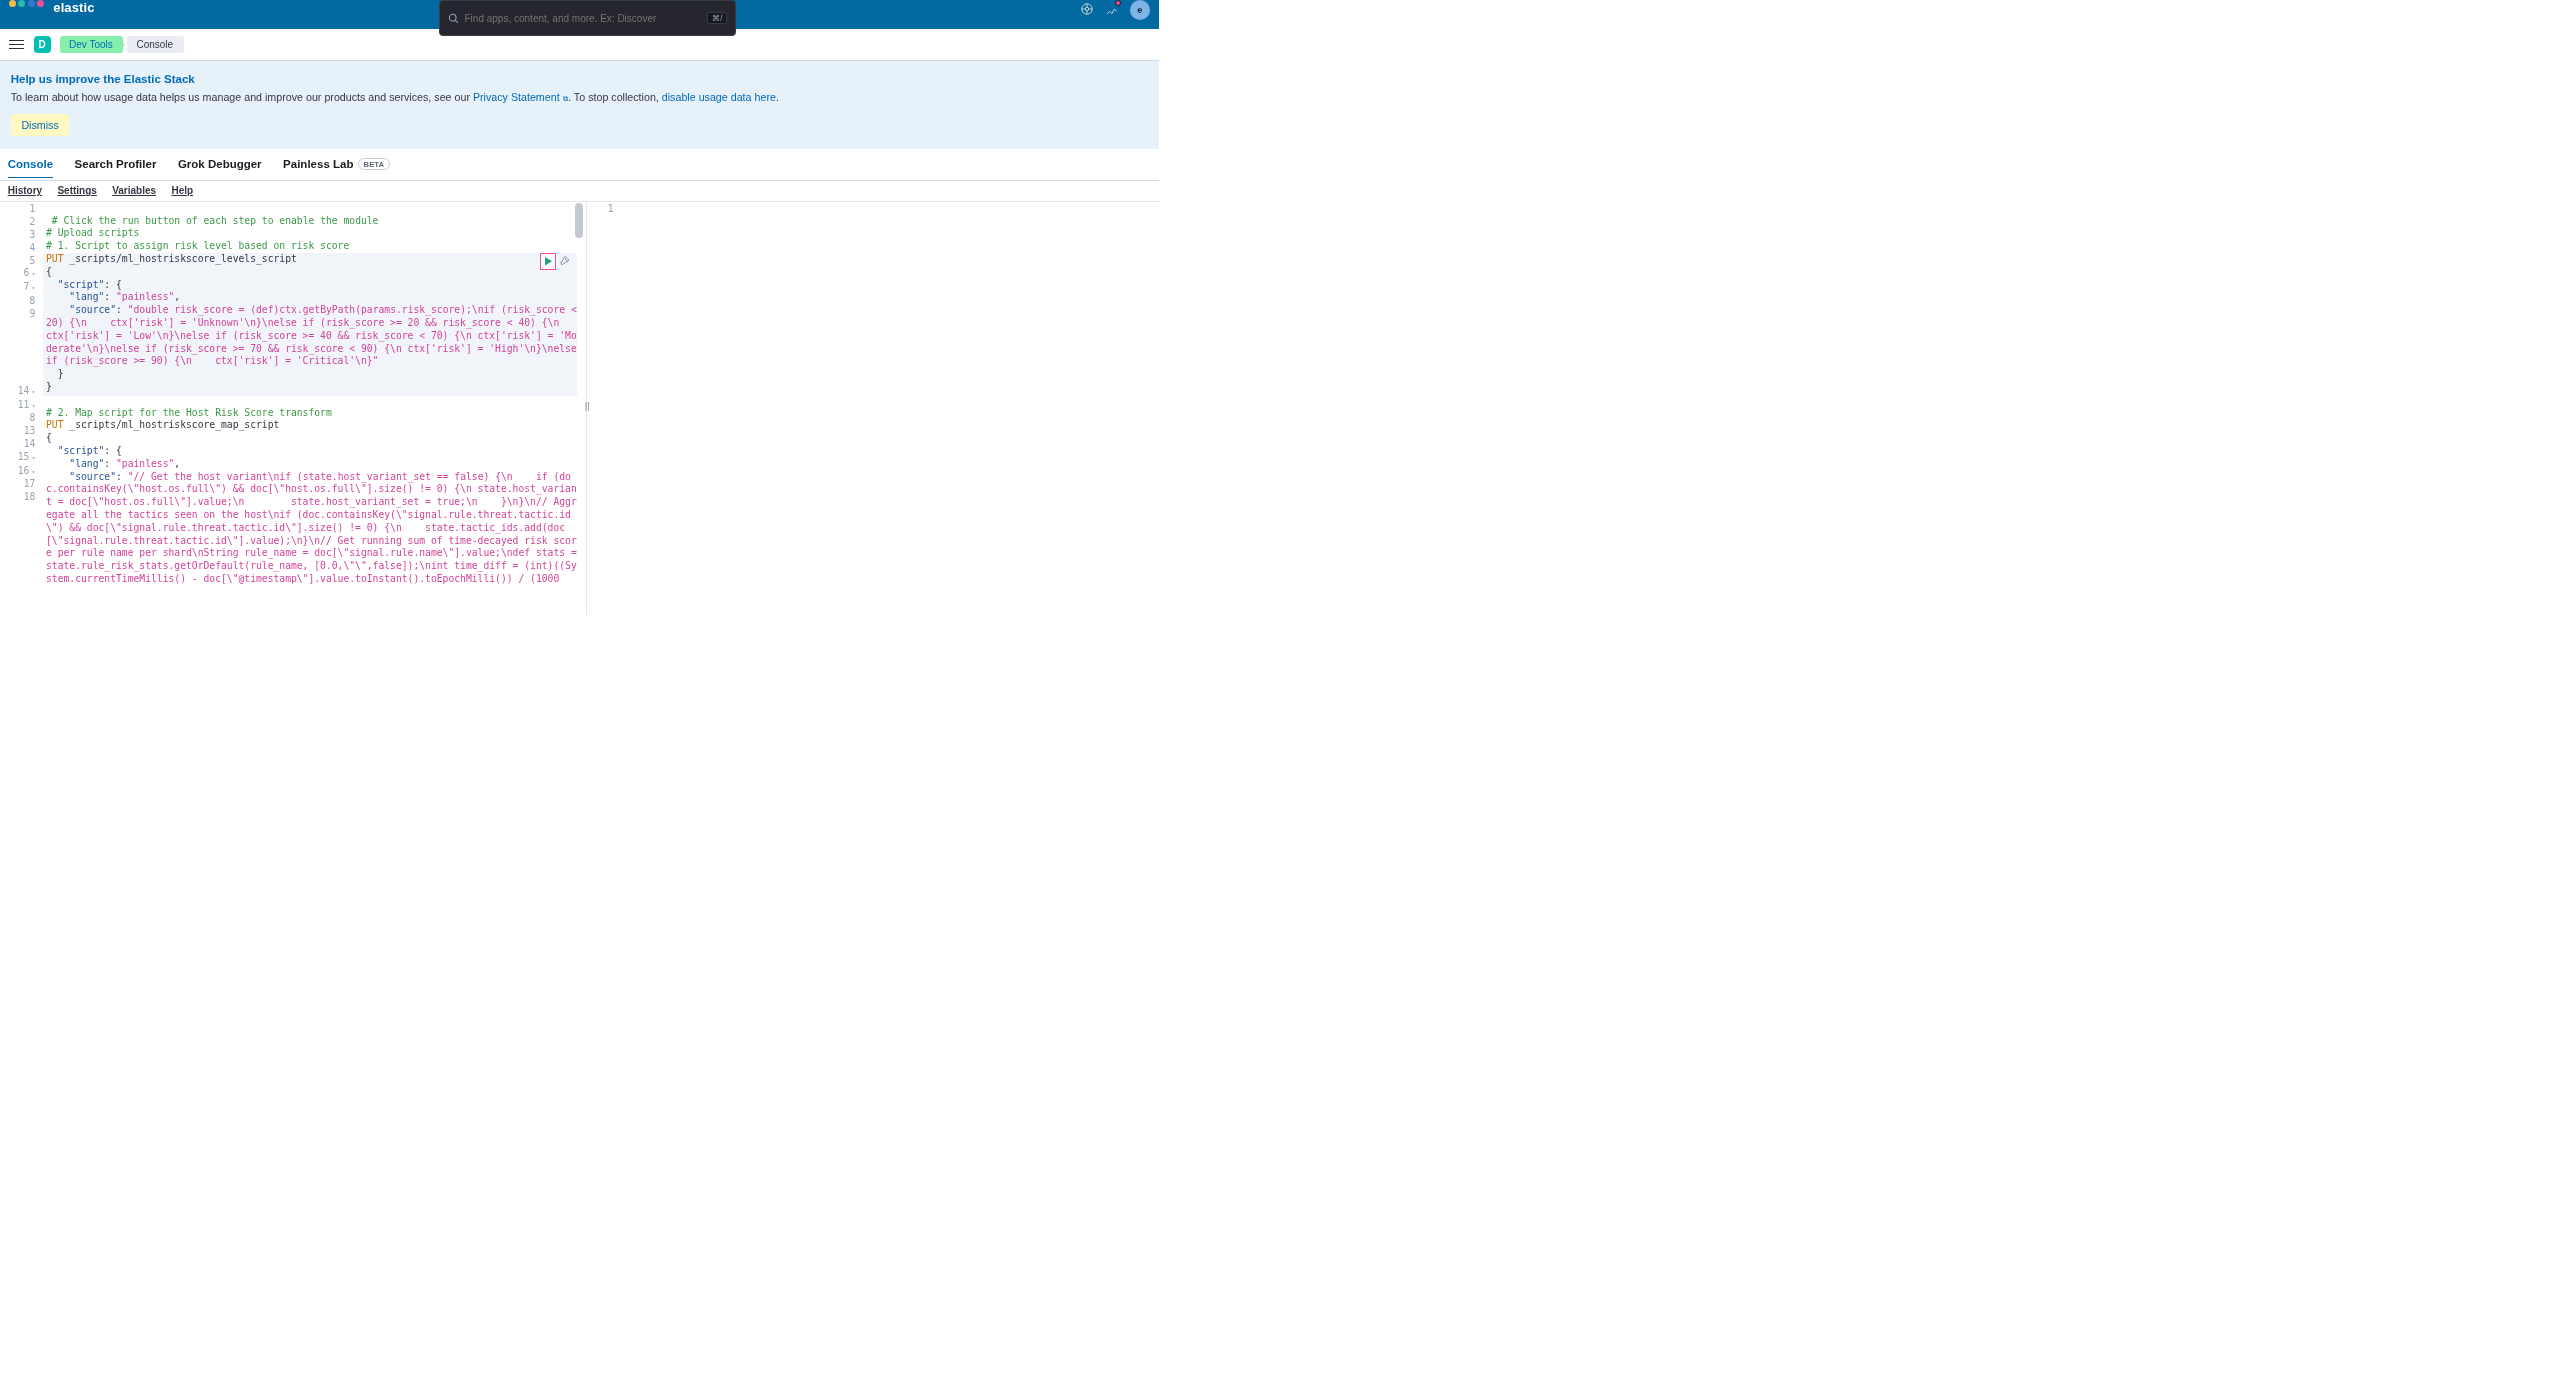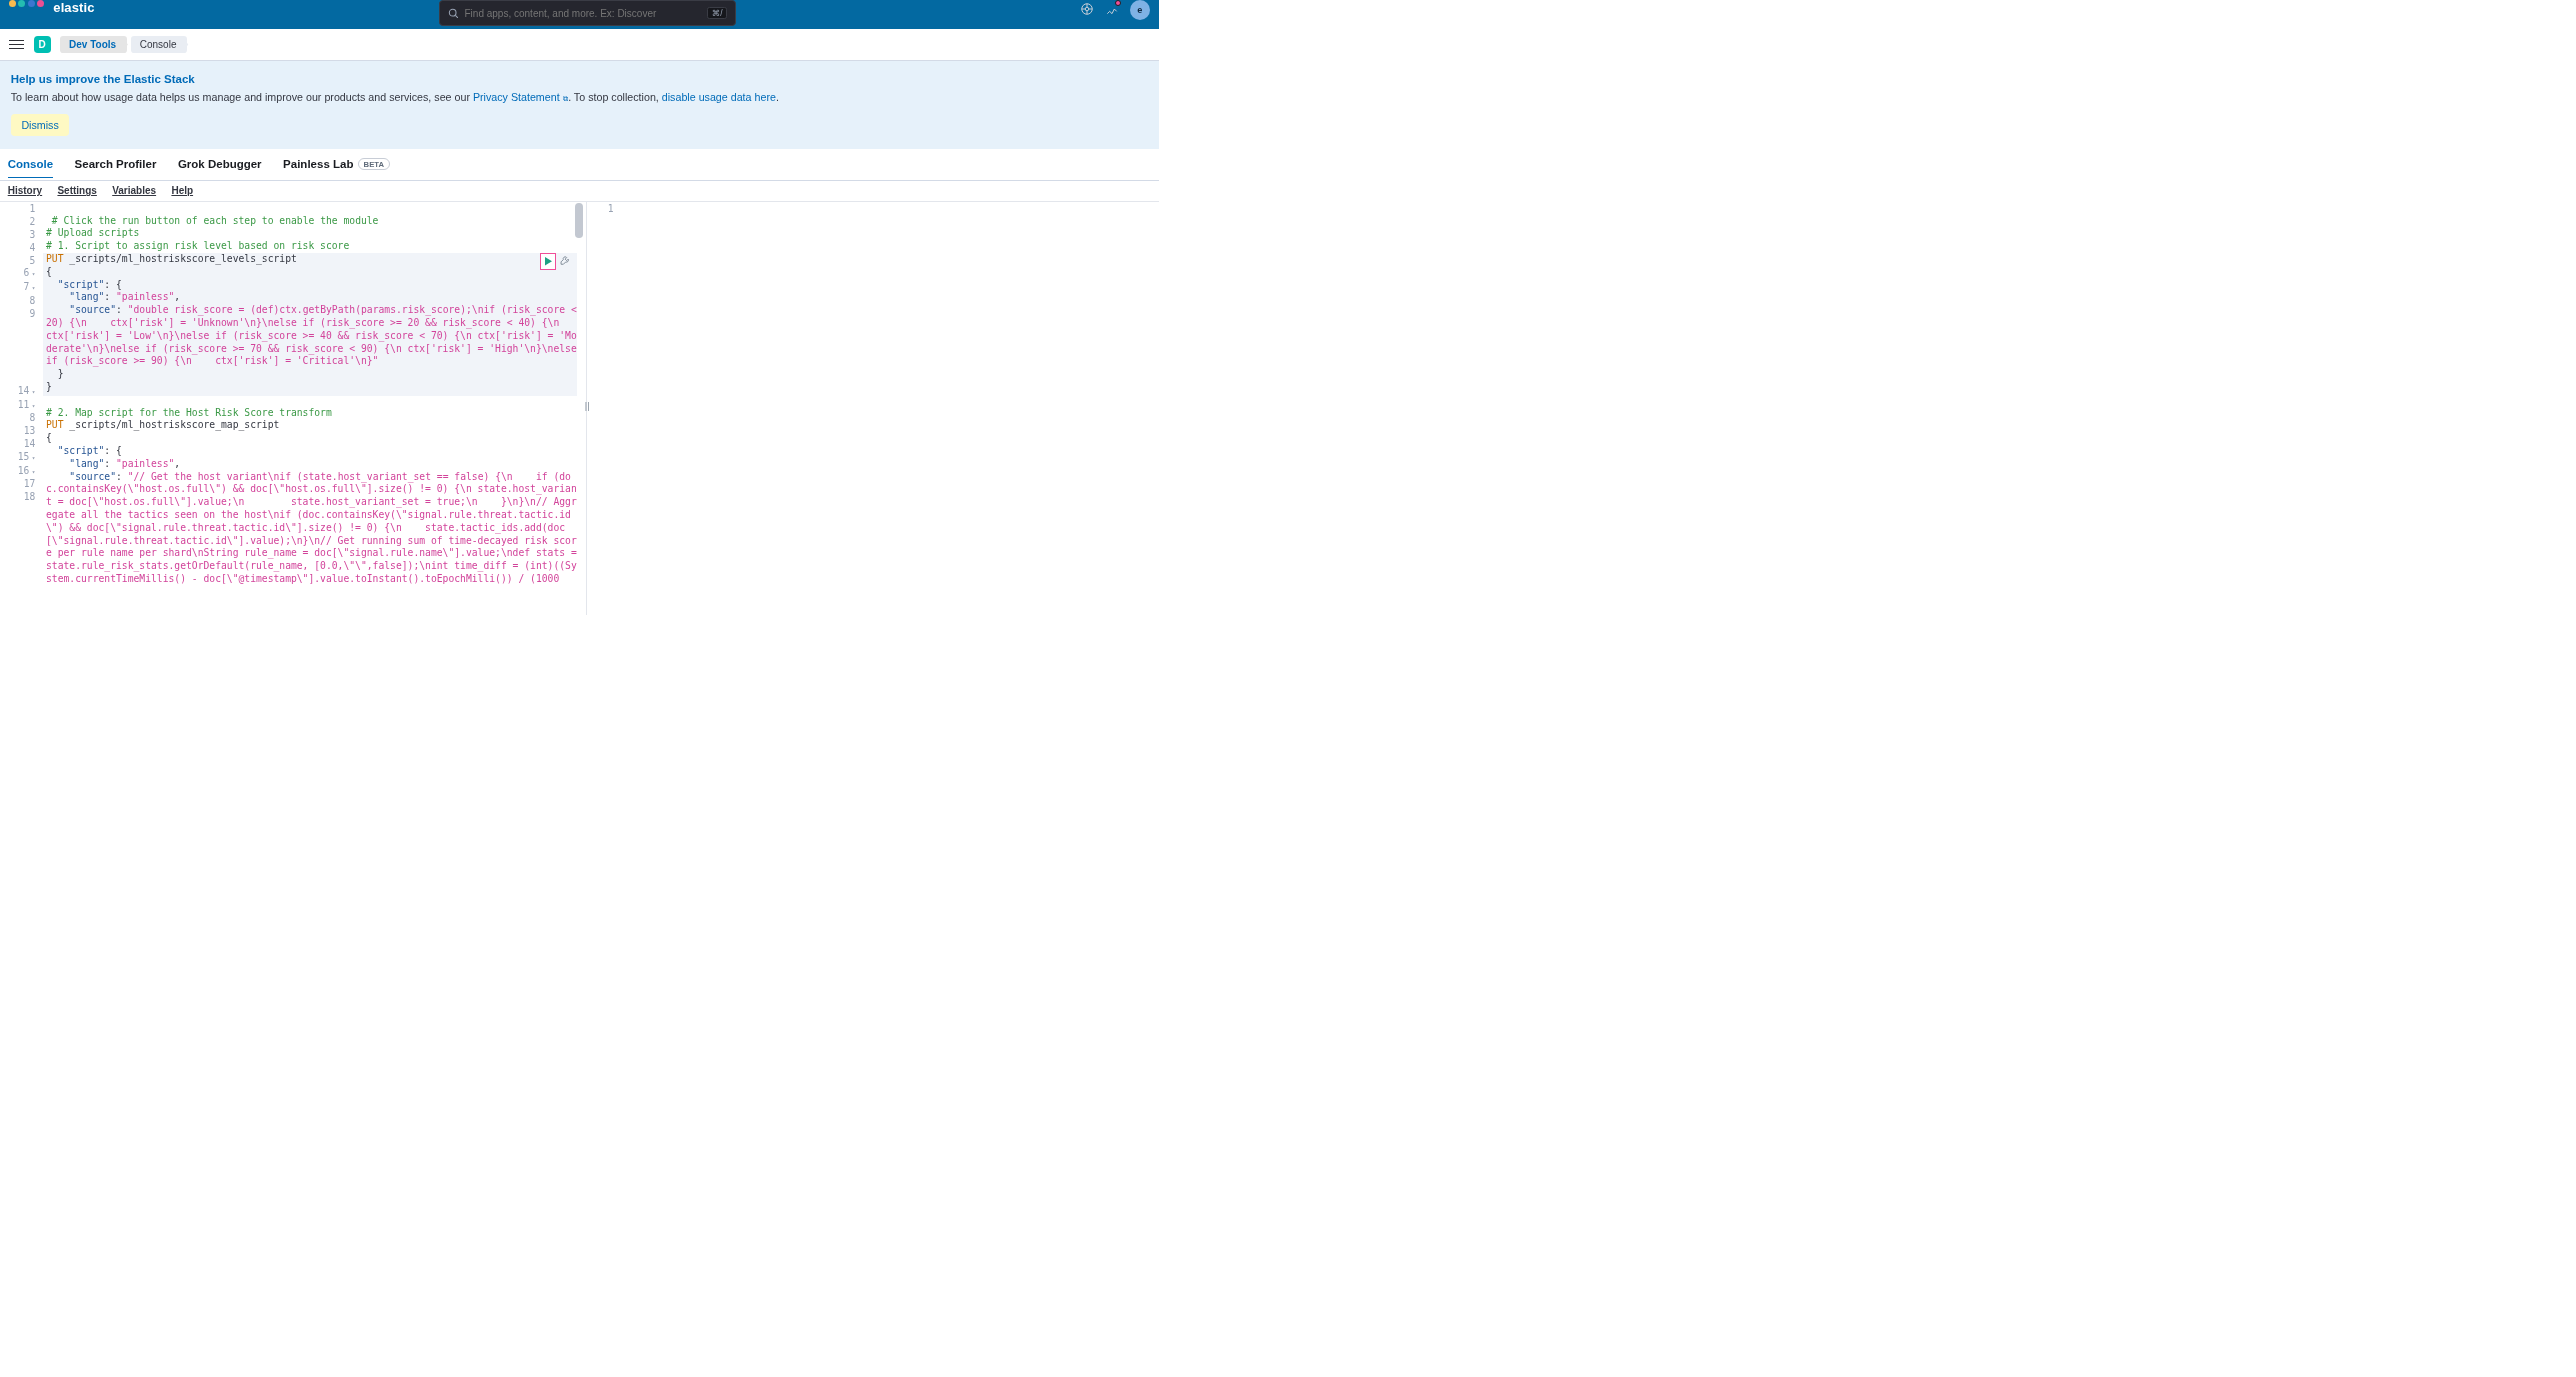--- a/index.html
+++ b/index.html
@@ -26,21 +26,21 @@
     width: 7px; height: 7px; border-radius: 50%; display: inline-block;
   }
   .logo-text { color: #fff; font-weight: 600; font-size: 13px; letter-spacing: .01em; }
   .search-wrap {
     flex: 1;
     display: flex;
     justify-content: center;
   }
   .search {
     width: 297px;
-    height: 26px;
+    height: 36px;
     background: #25262e;
     border: 0.8px solid #3a3c45;
     border-radius: 3.8px;
     display: flex;
     align-items: center;
     padding: 0 7.7px;
     color: #98a2b3;
     gap: 6.1px;
   }
   .search input {
@@ -80,21 +80,21 @@
     padding: 3.1px 10.7px 3.1px 9.2px;
     font-size: 10px;
     border-radius: 3.1px;
     margin-right: -2.3px;
   }
   .crumb::after {
     content:""; position:absolute; right:-5.4px; top:0; bottom:0;
     width:10.7px; background:inherit;
     clip-path: polygon(0 0, 60% 50%, 0 100%);
   }
-  .crumb.link { background:#e5e5e5; color:#006bb8;font-weight:bold; }
+  .crumb.link { background:#86efac; color:#006bb8; }
   .crumb.current { background:#e9edf3; color:#343741; }
   
   .callout {
     background: #e6f1fa;
     padding: 12.3px 15.3px 12.3px 10.7px;
   }
   .callout h2 { color:#006bb8; font-size:11.5px; font-weight:600; margin-bottom:6.1px;}
   .callout p { font-size:10.7px; color:#343741; margin-bottom: 9.2px;}
   .callout a { color:#006bb8; text-decoration:none; }
   .dismiss {

